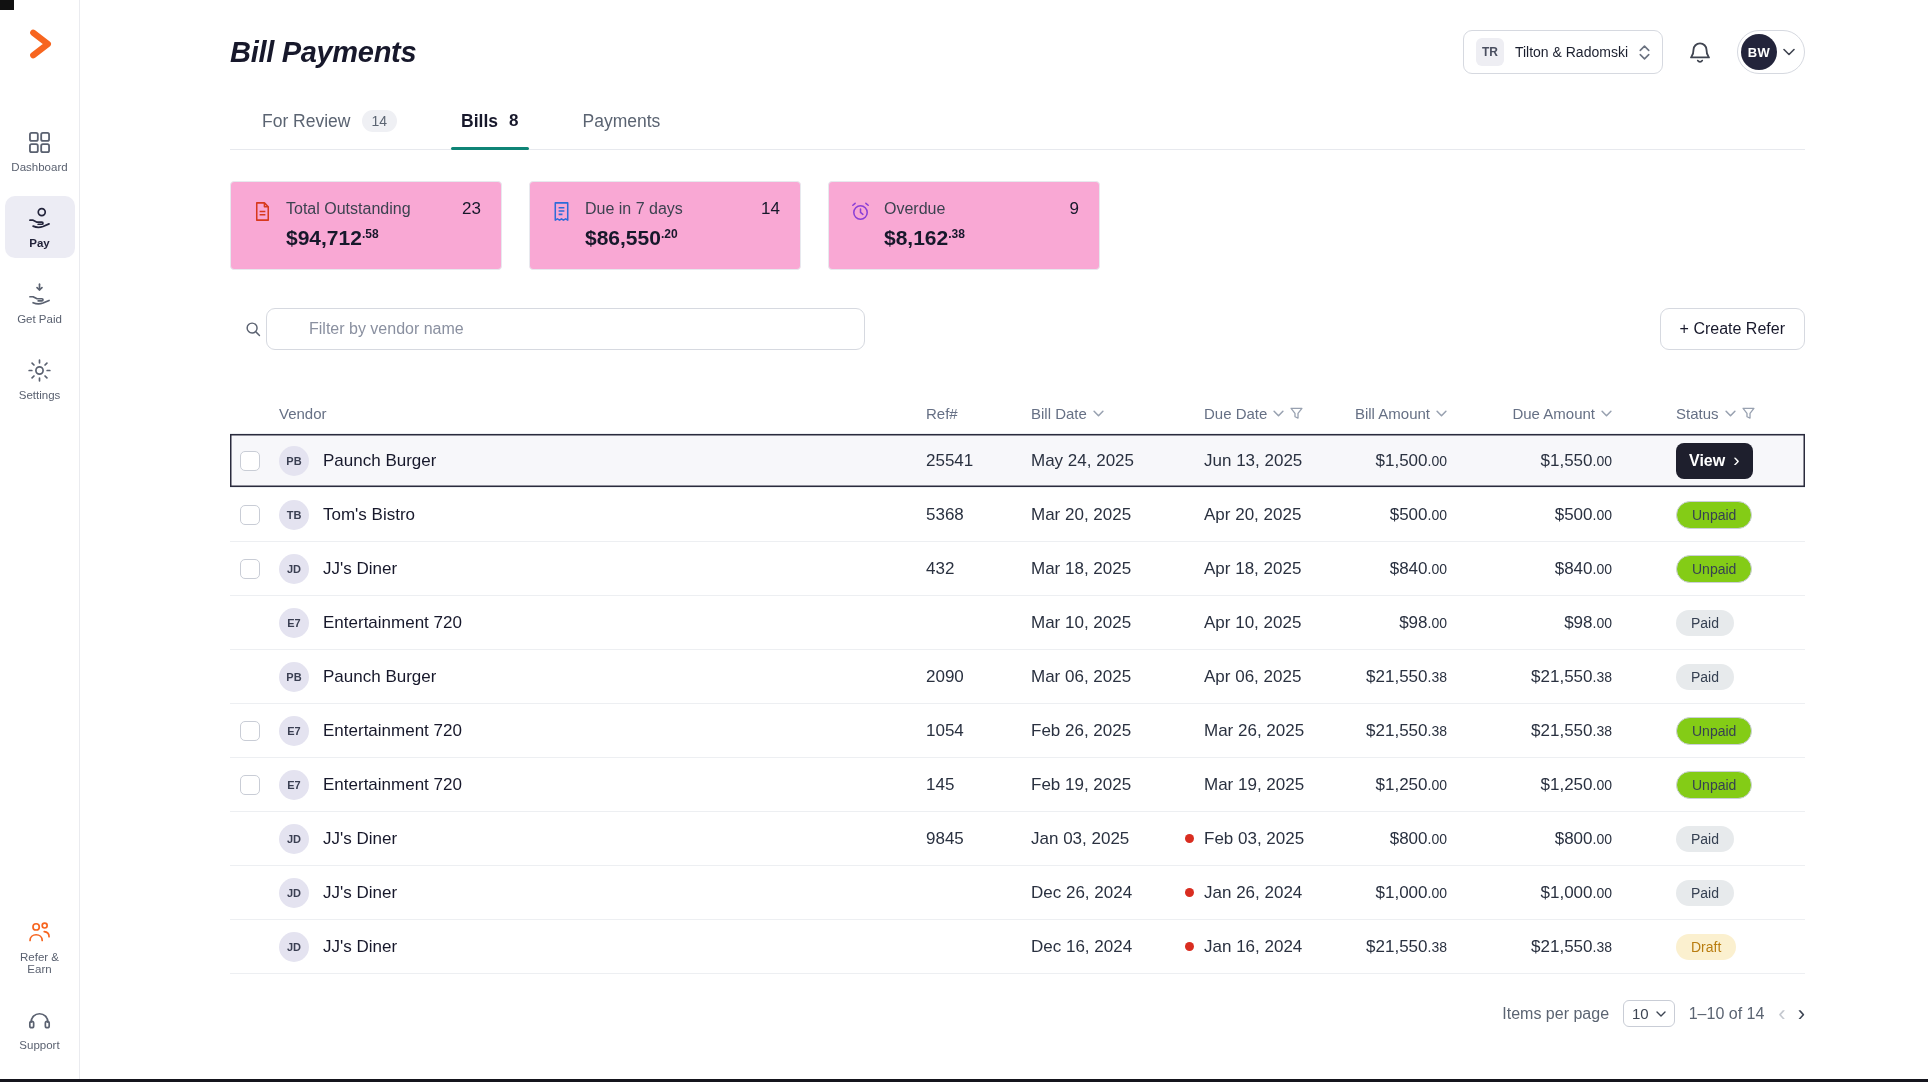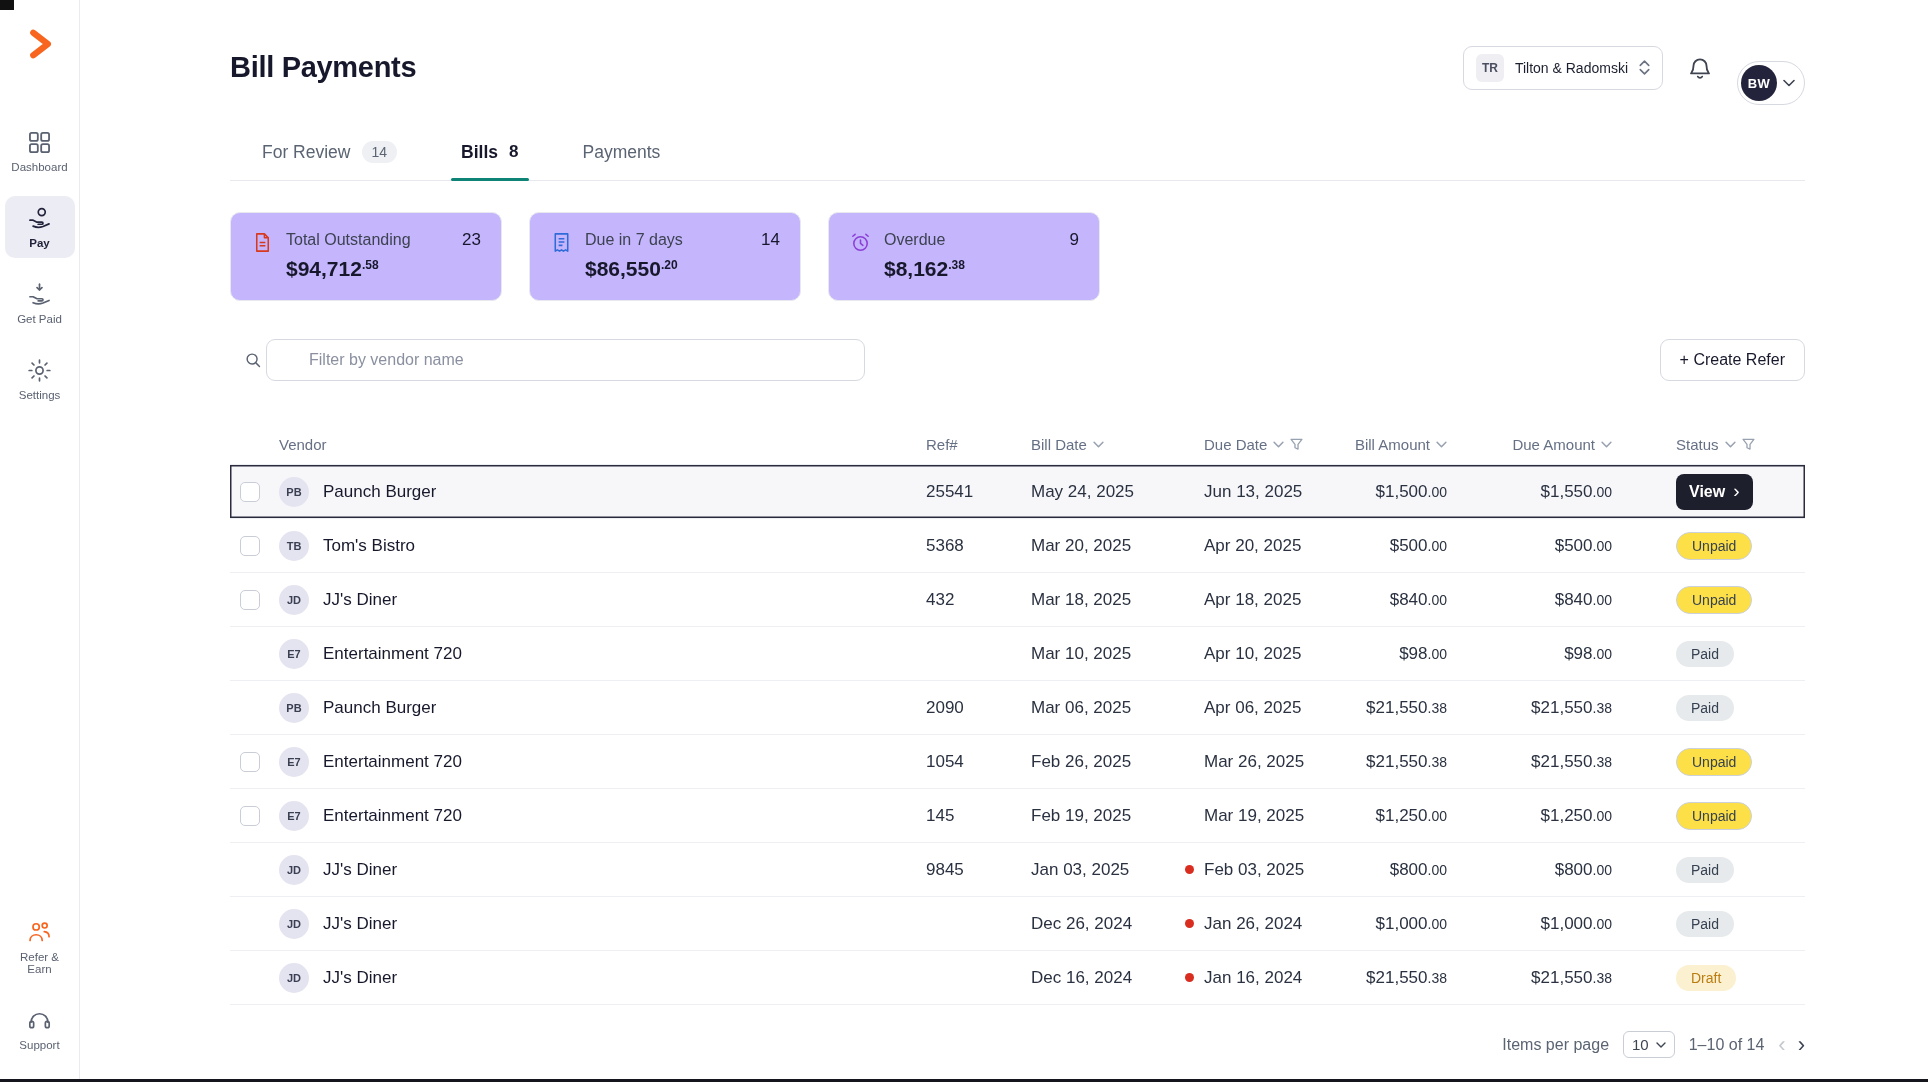--- a/index.html
+++ b/index.html
@@ -18,42 +18,42 @@
   .nav,.sidebar-footer{display:flex;flex-direction:column;gap:14px;align-items:center;}
   .nav-item{display:flex;flex-direction:column;align-items:center;gap:5px;color:#5A6170;font-size:11.5px;cursor:pointer;padding:9px 2px;border-radius:10px;width:70px;text-align:center;}
   .nav-item svg{width:27px;height:27px;}
   .nav-item.active{background:#ECECF4;color:#23243B;font-weight:bold;}
   .nav-item.refer .nav-icon{color:var(--brand-orange,#F7651F);}
   .sidebar-spacer{flex:1;}
 
   
   .main{margin-left:80px;padding:30px 123px 0 150px;}
   .topbar{display:flex;justify-content:space-between;align-items:center;}
-  .page-title{font-size:29px;font-weight:bold;letter-spacing:-0.3px;color:#17182B;}
+  .page-title{font-size:29px;font-weight:bold;letter-spacing:-0.3px;color:#17182B;font-style:italic;}
   .top-controls{display:flex;align-items:center;gap:20px;}
   .company{display:flex;align-items:center;gap:11px;border:1px solid #D6D9E0;border-radius:9px;padding:0 12px;height:44px;cursor:pointer;background:#fff;}
   .company-badge{width:28px;height:28px;border-radius:6px;background:#EEEEF3;color:#4A4F60;font-size:12px;font-weight:bold;display:flex;align-items:center;justify-content:center;}
   .company-name{font-size:14px;color:#1B1F2E;}
   .updown{color:#6B7280;}
   .bell-btn{padding:4px;color:#3F4450;}
-  .avatar-pill{display:flex;align-items:center;gap:6px;border:1px solid #D6D9E0;border-radius:26px;padding:3px 9px 3px 3px;height:44px;cursor:pointer;background:#fff;margin-top:31px;}
+  .avatar-pill{display:flex;align-items:center;gap:6px;border:1px solid #D6D9E0;border-radius:26px;padding:3px 9px 3px 3px;height:44px;cursor:pointer;background:#fff;}
   .avatar{width:36px;height:36px;border-radius:50%;background:var(--user-avatar-bg,#23243B);color:#fff;font-size:13px;font-weight:bold;display:flex;align-items:center;justify-content:center;letter-spacing:0.3px;}
   .chev-down{color:#3F4450;}
 
   
   .tabs{display:flex;gap:64px;margin-top:36px;border-bottom:1px solid #E7E9EE;padding-left:32px;}
   .tab{display:flex;align-items:center;gap:11px;padding-bottom:17px;font-size:17.5px;color:#5B6472;cursor:pointer;position:relative;}
   .tab .count{background:#EFF0F4;border-radius:14px;padding:3px 10px;font-size:14px;color:#5B6472;}
   .tab.active{color:#17182B;font-weight:bold;}
   .tab.active .count{background:none;padding:0;font-size:17px;color:#17182B;}
   .tab.active::after{content:"";position:absolute;left:-10px;right:-10px;bottom:-1px;height:3px;background:var(--active-tab-teal,#0E8476);border-radius:2px;}
 
   
   .cards{display:flex;gap:27px;margin-top:31px;}
-  .card{width:272px;height:89px;border:1px solid #E7E9EE;border-radius:10px;padding:17px 20px 0 20px;display:flex;gap:12px;background:#c4b5fd;}
+  .card{width:272px;height:89px;border:1px solid #E7E9EE;border-radius:4px;padding:17px 20px 0 20px;display:flex;gap:12px;background:#f9a8d4;}
   .card-icon{width:23px;height:23px;margin-top:1px;flex:none;}
   .card-icon svg{width:23px;height:23px;}
   .card-body{flex:1;display:flex;flex-direction:column;gap:7px;min-width:0;}
   .card-top{display:flex;align-items:center;}
   .card-label{font-size:16px;color:#3C4250;}
   .card-count{margin-left:auto;font-size:17px;color:#17182B;}
   .card-amount{font-size:21px;font-weight:bold;color:#17182B;}
   .card-amount sup{font-size:12px;vertical-align:7px;}
 
   
@@ -80,21 +80,21 @@
 
   .trow{height:54px;border-bottom:1px solid #EDEFF2;font-size:17px;color:#2A3140;cursor:pointer;background:#fff;}
   .trow.selected{background:#F7F7FA;box-shadow:inset 0 0 0 1.5px #2A2B3D;}
   .checkbox{width:20px;height:20px;border:1.5px solid #C9CDD6;border-radius:5px;background:#fff;display:inline-block;cursor:pointer;}
   .v-avatar{width:30px;height:30px;border-radius:50%;background:var(--avatar-bg,#E4E3F0);color:#3A3F52;font-size:11px;font-weight:bold;display:flex;align-items:center;justify-content:center;margin-right:14px;flex:none;}
   .vname{color:#17182B;white-space:nowrap;overflow:hidden;text-overflow:ellipsis;}
   .dot{position:absolute;left:6px;top:50%;margin-top:-4.5px;width:9px;height:9px;border-radius:50%;background:var(--overdue-red,#D92D20);}
   .amt sup{font-size:14px;vertical-align:6px;}
 
   .pill{display:inline-block;padding:5px 15px;border-radius:15px;font-size:14px;white-space:nowrap;}
-  .pill-unpaid{background:#fde047;border:1px solid #CBD0D9;color:var(--pill-text,#364152);}
+  .pill-unpaid{background:#84cc16;border:1px solid #CBD0D9;color:var(--pill-text,#364152);}
   .pill-paid{background:var(--paid-bg,#E7EAEC);color:var(--pill-text,#364152);}
   .pill-draft{background:var(--draft-bg,#FBF0CF);color:var(--draft-text,#B97D10);}
   .view-btn{height:36px;padding:0 13px;border-radius:8px;background:var(--dark-navy,#1E1F2D);color:#fff;font-size:16px;font-weight:bold;display:inline-flex;align-items:center;gap:8px;}
   .view-btn .arr{font-size:19px;font-weight:normal;line-height:1;margin-top:-2px;}
 
   
   .pagination{display:flex;justify-content:flex-end;align-items:center;gap:14px;margin-top:26px;color:#5B6472;font-size:16px;}
   .page-size{border:1px solid #C9CDD6;border-radius:6px;padding:4px 8px;display:flex;align-items:center;gap:7px;font-size:15px;color:#3D4553;cursor:pointer;background:#fff;}
   .page-nav{display:flex;gap:12px;font-size:22px;line-height:1;align-items:center;}
   .chev-prev{color:#C4C8CF;cursor:default;}

